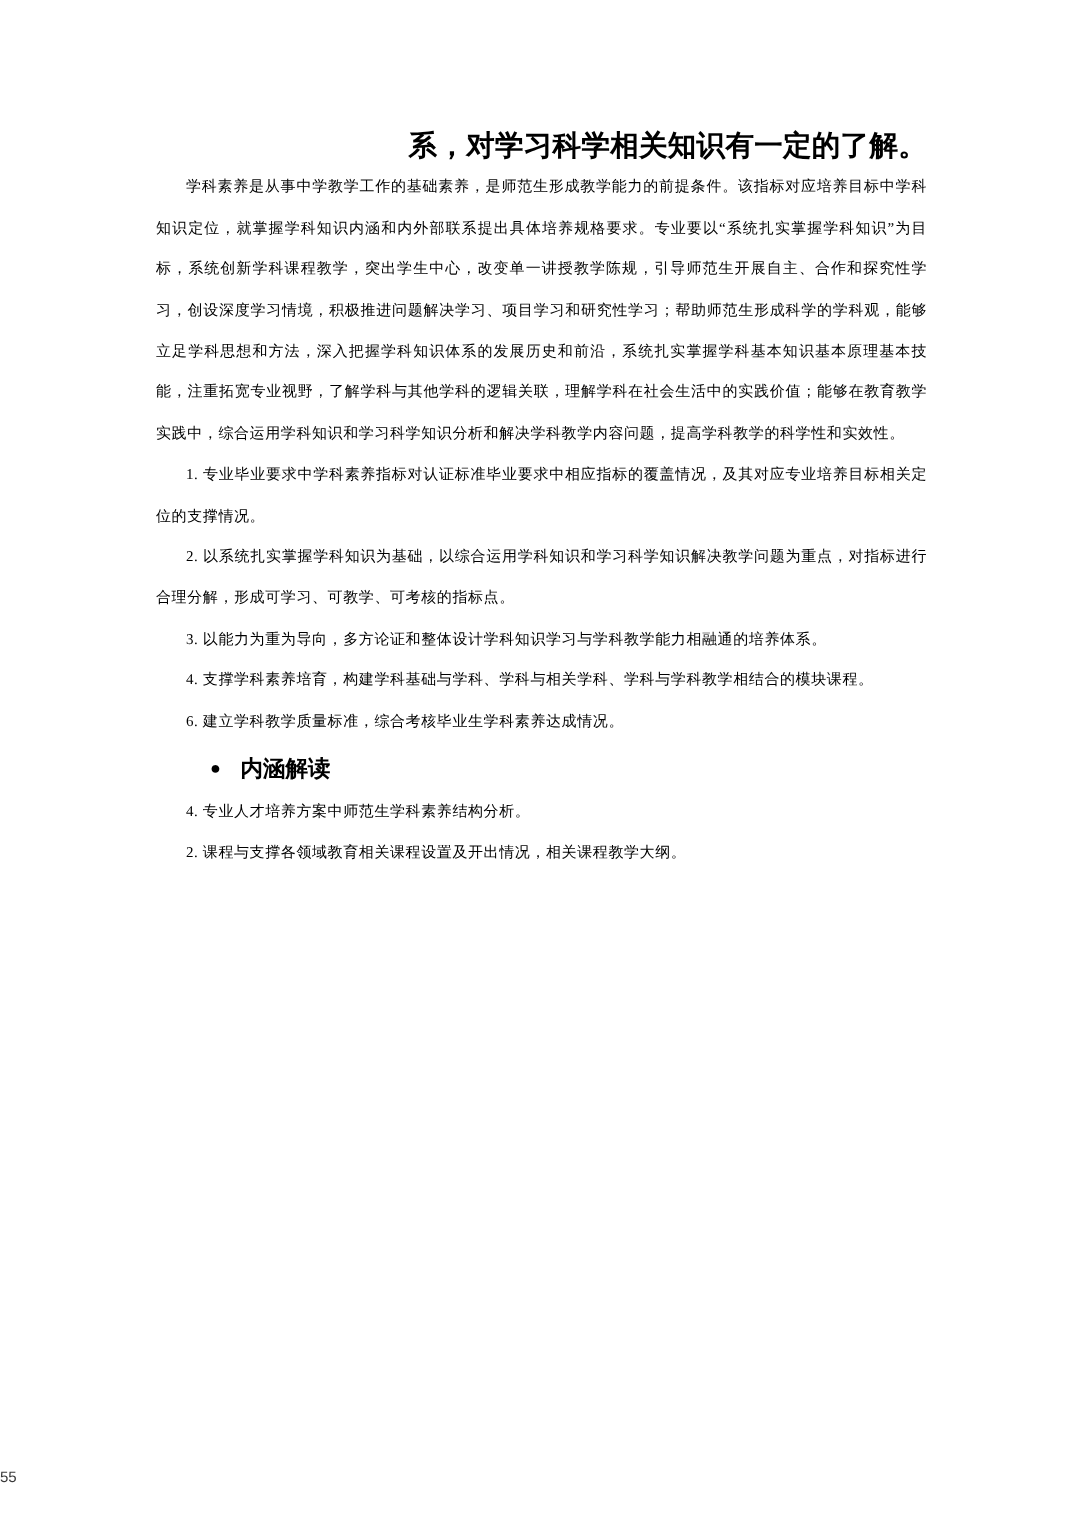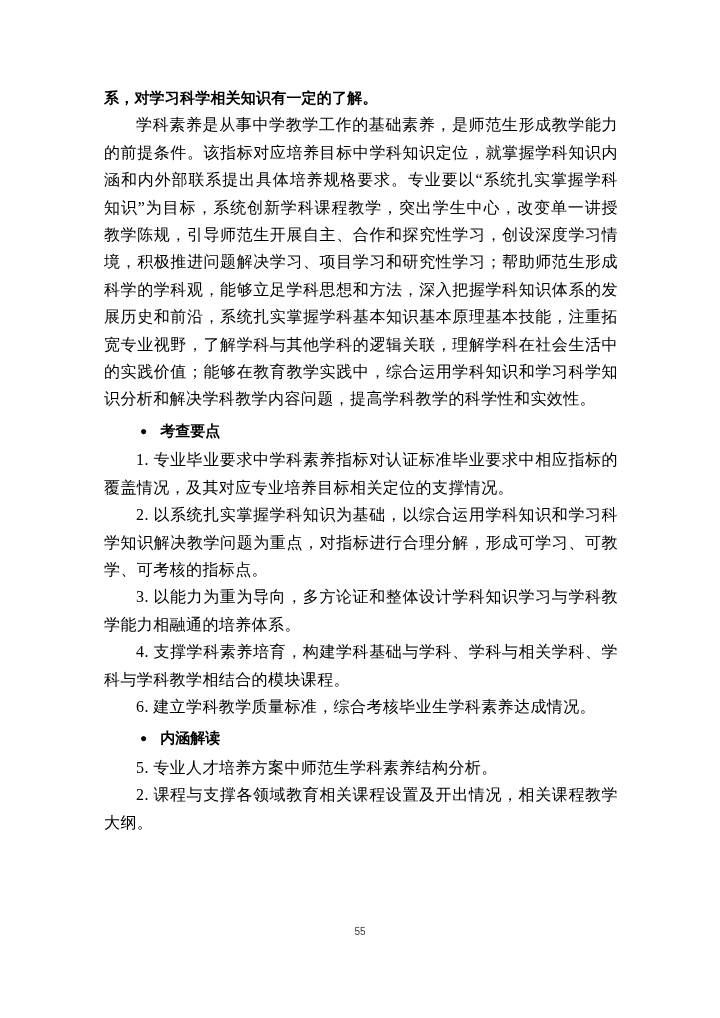--- a/index.html
+++ b/index.html
@@ -15,78 +15,76 @@
   .content {
     position: absolute;
     left: 104px;
     top: 84px;
     width: 514px;
   }
   .intro-line {
     margin: 0;
     font-family: "Liberation Sans", "DejaVu Sans", sans-serif;
     font-weight: bold;
-    font-size: 15px;
+    font-size: 19px;
     line-height: 27.4px;
     letter-spacing: 0.2px;
+    text-align: right;
   }
   .section-heading {
     margin: 4px 0 0 36px;
     font-family: "Liberation Sans", "DejaVu Sans", sans-serif;
     font-weight: bold;
     font-size: 15px;
     line-height: 27.4px;
     white-space: nowrap;
   }
   .bullet {
     display: inline-block;
     font-size: 12px;
     margin-right: 13px;
     transform: translateY(-1px);
   }
   .body-para {
     margin: 0;
-    font-size: 16px;
+    font-size: 10px;
     line-height: 27.4px;
     text-indent: 2em;
     text-align: justify;
     letter-spacing: 0.4px;
   }
   .page-number {
     position: absolute;
-    top: 926px;
+    top: 980px;
     left: 0;
     width: 100%;
-    text-align: center;
+    text-align: left;
     font-family: "Liberation Sans", "DejaVu Sans", sans-serif;
     font-size: 10px;
     color: #3a3a3a;
   }
 </style>
 </head>
 <body>
 
 <div class="page">
   <div class="content">
 
     <p class="intro-line">系，对学习科学相关知识有一定的了解。</p>
 
     <p class="body-para">学科素养是从事中学教学工作的基础素养，是师范生形成教学能力的前提条件。该指标对应培养目标中学科知识定位，就掌握学科知识内涵和内外部联系提出具体培养规格要求。专业要以“系统扎实掌握学科知识”为目标，系统创新学科课程教学，突出学生中心，改变单一讲授教学陈规，引导师范生开展自主、合作和探究性学习，创设深度学习情境，积极推进问题解决学习、项目学习和研究性学习；帮助师范生形成科学的学科观，能够立足学科思想和方法，深入把握学科知识体系的发展历史和前沿，系统扎实掌握学科基本知识基本原理基本技能，注重拓宽专业视野，了解学科与其他学科的逻辑关联，理解学科在社会生活中的实践价值；能够在教育教学实践中，综合运用学科知识和学习科学知识分析和解决学科教学内容问题，提高学科教学的科学性和实效性。</p>
 
-    <div class="section-heading">
-      <span class="bullet">●</span><span>考查要点</span>
-    </div>
     <p class="body-para">1. 专业毕业要求中学科素养指标对认证标准毕业要求中相应指标的覆盖情况，及其对应专业培养目标相关定位的支撑情况。</p>
     <p class="body-para">2. 以系统扎实掌握学科知识为基础，以综合运用学科知识和学习科学知识解决教学问题为重点，对指标进行合理分解，形成可学习、可教学、可考核的指标点。</p>
     <p class="body-para">3. 以能力为重为导向，多方论证和整体设计学科知识学习与学科教学能力相融通的培养体系。</p>
     <p class="body-para">4. 支撑学科素养培育，构建学科基础与学科、学科与相关学科、学科与学科教学相结合的模块课程。</p>
     <p class="body-para">6. 建立学科教学质量标准，综合考核毕业生学科素养达成情况。</p>
 
     <div class="section-heading">
       <span class="bullet">●</span><span>内涵解读</span>
     </div>
-    <p class="body-para">5. 专业人才培养方案中师范生学科素养结构分析。</p>
+    <p class="body-para">4. 专业人才培养方案中师范生学科素养结构分析。</p>
     <p class="body-para">2. 课程与支撑各领域教育相关课程设置及开出情况，相关课程教学大纲。</p>
 
   </div>
 
   <div class="page-number">55</div>
 </div>
 
 </body></html>

